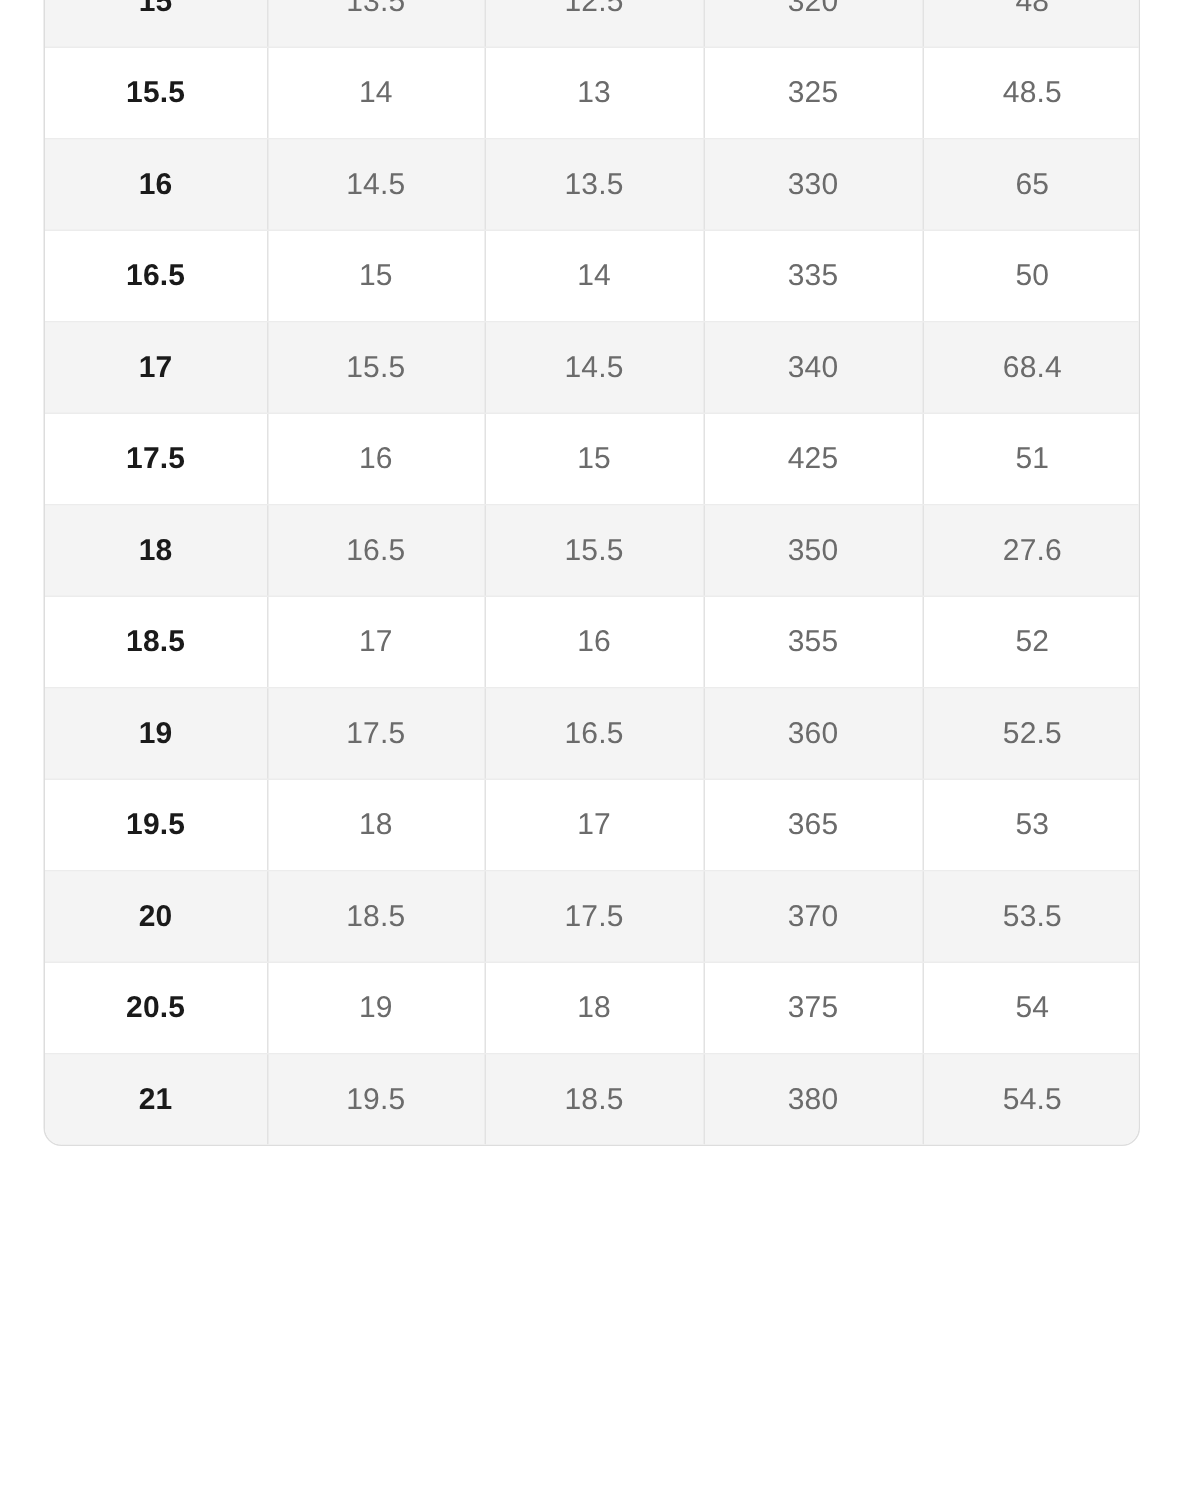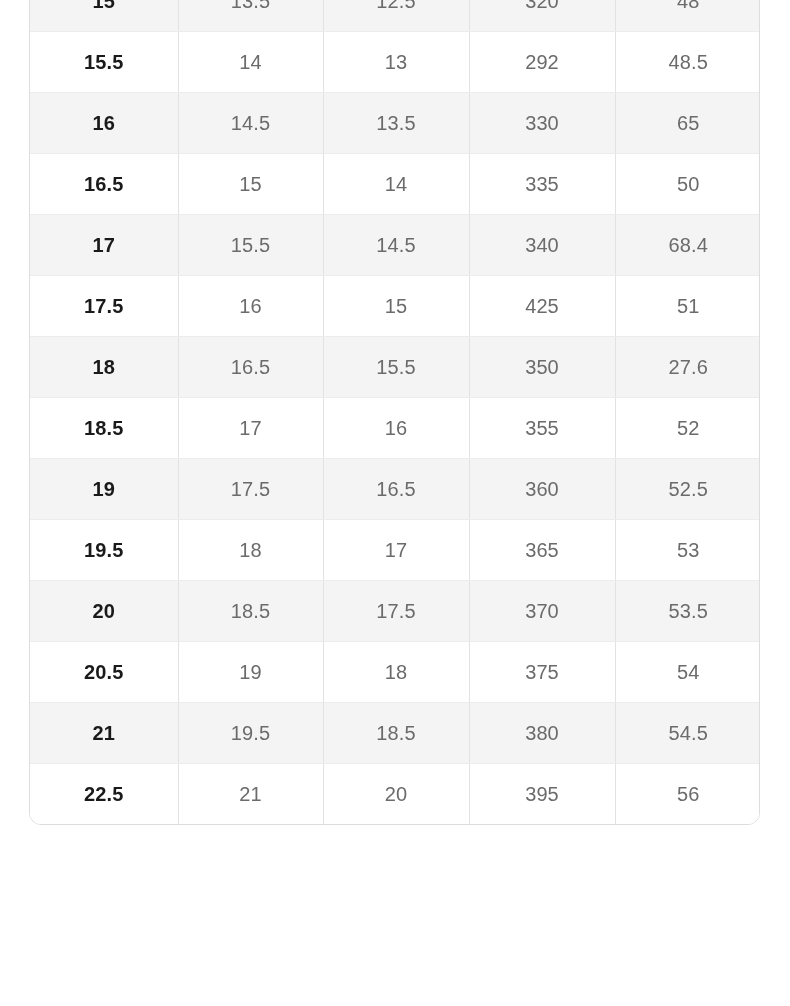--- a/index.html
+++ b/index.html
@@ -99,21 +99,21 @@
               <td class="primary">15</td>
               <td>13.5</td>
               <td>12.5</td>
               <td>320</td>
               <td>48</td>
             </tr>
             <tr class="even">
               <td class="primary">15.5</td>
               <td>14</td>
               <td>13</td>
-              <td>292</td>
+              <td>325</td>
               <td>48.5</td>
             </tr>
             <tr class="odd">
               <td class="primary">16</td>
               <td>14.5</td>
               <td>13.5</td>
               <td>330</td>
               <td>65</td>
             </tr>
             <tr class="even">
@@ -179,24 +179,17 @@
               <td>375</td>
               <td>54</td>
             </tr>
             <tr class="odd">
               <td class="primary">21</td>
               <td>19.5</td>
               <td>18.5</td>
               <td>380</td>
               <td>54.5</td>
             </tr>
-            <tr class="even">
-              <td class="primary">22.5</td>
-              <td>21</td>
-              <td>20</td>
-              <td>395</td>
-              <td>56</td>
-            </tr>
           </tbody>
       </table>
     </div>
   </div>
 </div>
 
 </body></html>

